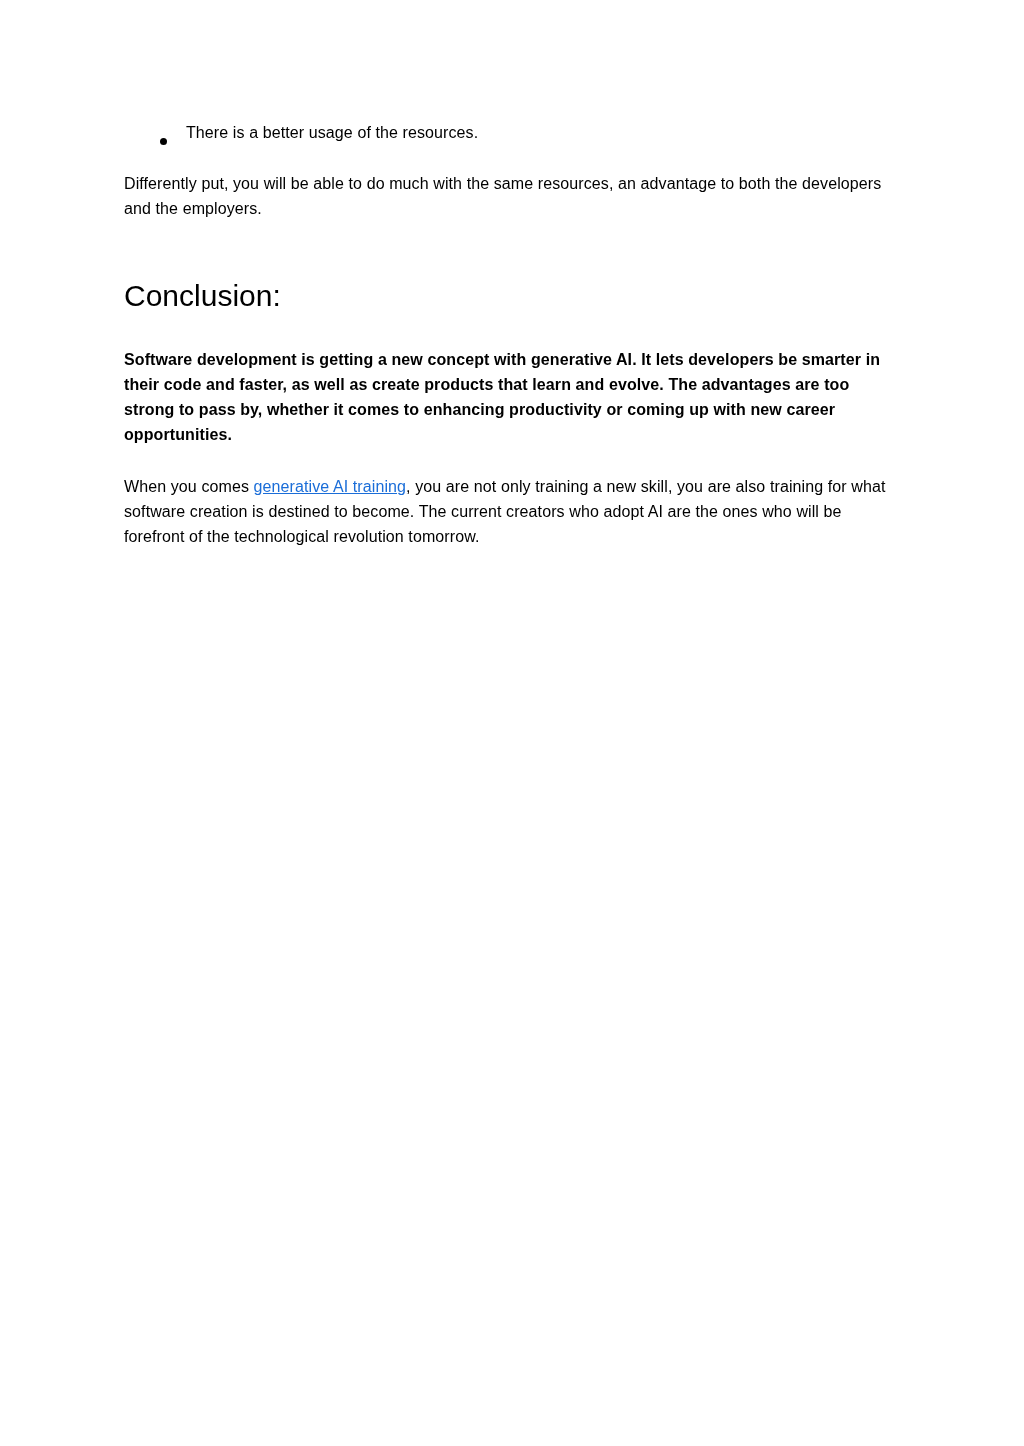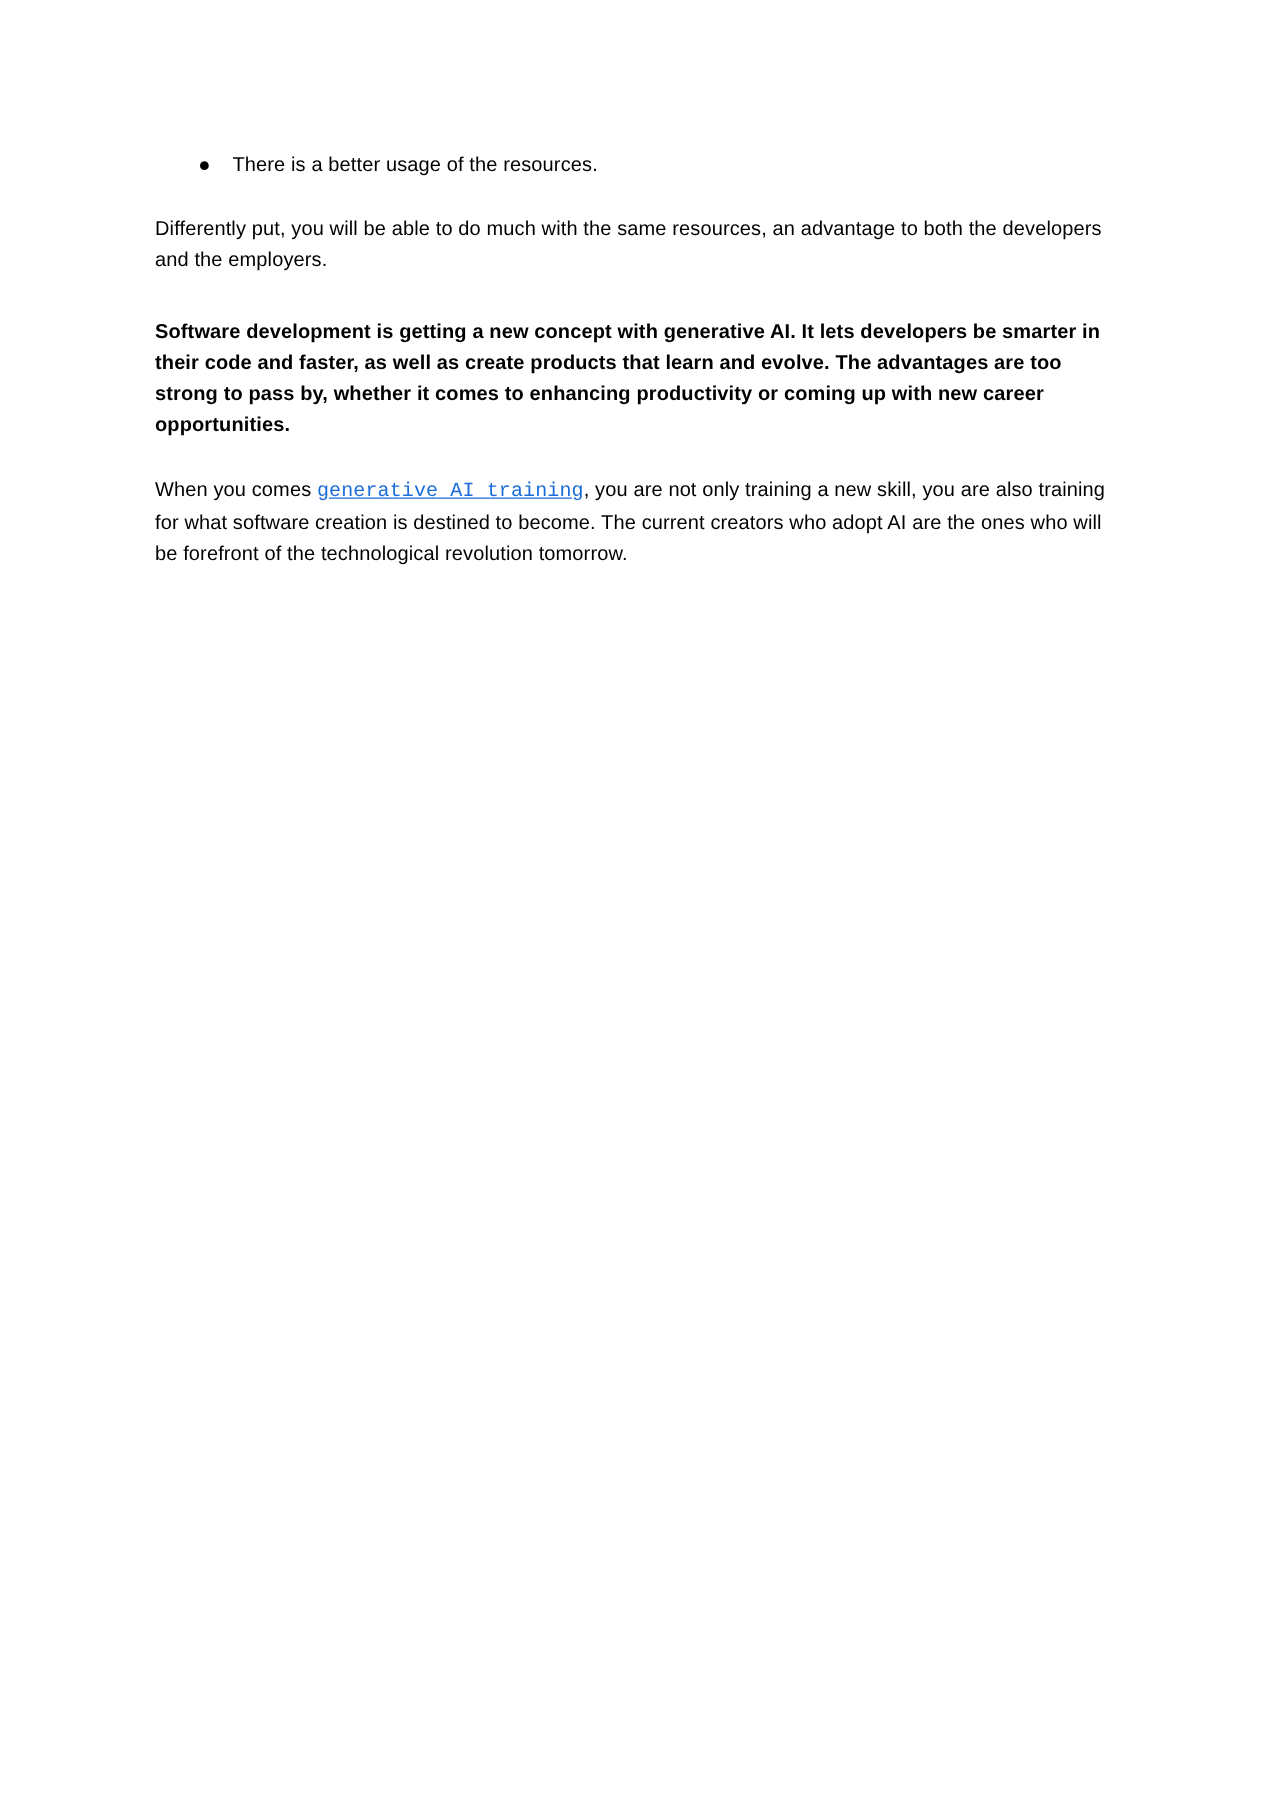--- a/index.html
+++ b/index.html
@@ -25,21 +25,21 @@
   .content {
     width: 776px;
   }
   .body-text {
     font-size: 16px;
     line-height: 25px;
     letter-spacing: 0.1px;
   }
   .bullet-item {
     display: flex;
-    align-items: flex-start;
+    align-items: flex-end;
     padding-left: 36px;
   }
   .bullet-dot {
     flex: 0 0 auto;
     width: 7px;
     height: 7px;
     border-radius: 50%;
     background: #000000;
     margin-top: 9px;
     margin-right: 19px;
@@ -58,35 +58,35 @@
     margin: 32px 0 0 0;
     font-weight: bold;
   }
   .para-3 {
     margin: 27px 0 0 0;
   }
   a.doc-link {
     color: #1a6dd8;
     text-decoration: underline;
     cursor: pointer;
-    font-family: Liberation Mono, monospace;
   }
 </style>
 </head>
 <body>
 
 <div class="page">
   <div class="content">
 
     <div class="bullet-item body-text">
       <span class="bullet-dot"></span>
       <span>There is a better usage of the resources.</span>
     </div>
 
     <p class="para-1 body-text">Differently put, you will be able to do much with the same resources, an advantage to both the developers and the employers.</p>
 
+    <h1 class="section-heading">Conclusion:</h1>
 
     <p class="para-2 body-text">Software development is getting a new concept with generative AI. It lets developers be smarter in their code and faster, as well as create products that learn and evolve. The advantages are too strong to pass by, whether it comes to enhancing productivity or coming up with new career opportunities.</p>
 
     <p class="para-3 body-text"><span>When you comes </span><a class="doc-link">generative AI training</a><span>, you are not only training a new skill, you are also training for what software creation is destined to become. The current creators who adopt AI are the ones who will be forefront of the technological revolution tomorrow.</span></p>
 
   </div>
 </div>
 
 </body></html>

